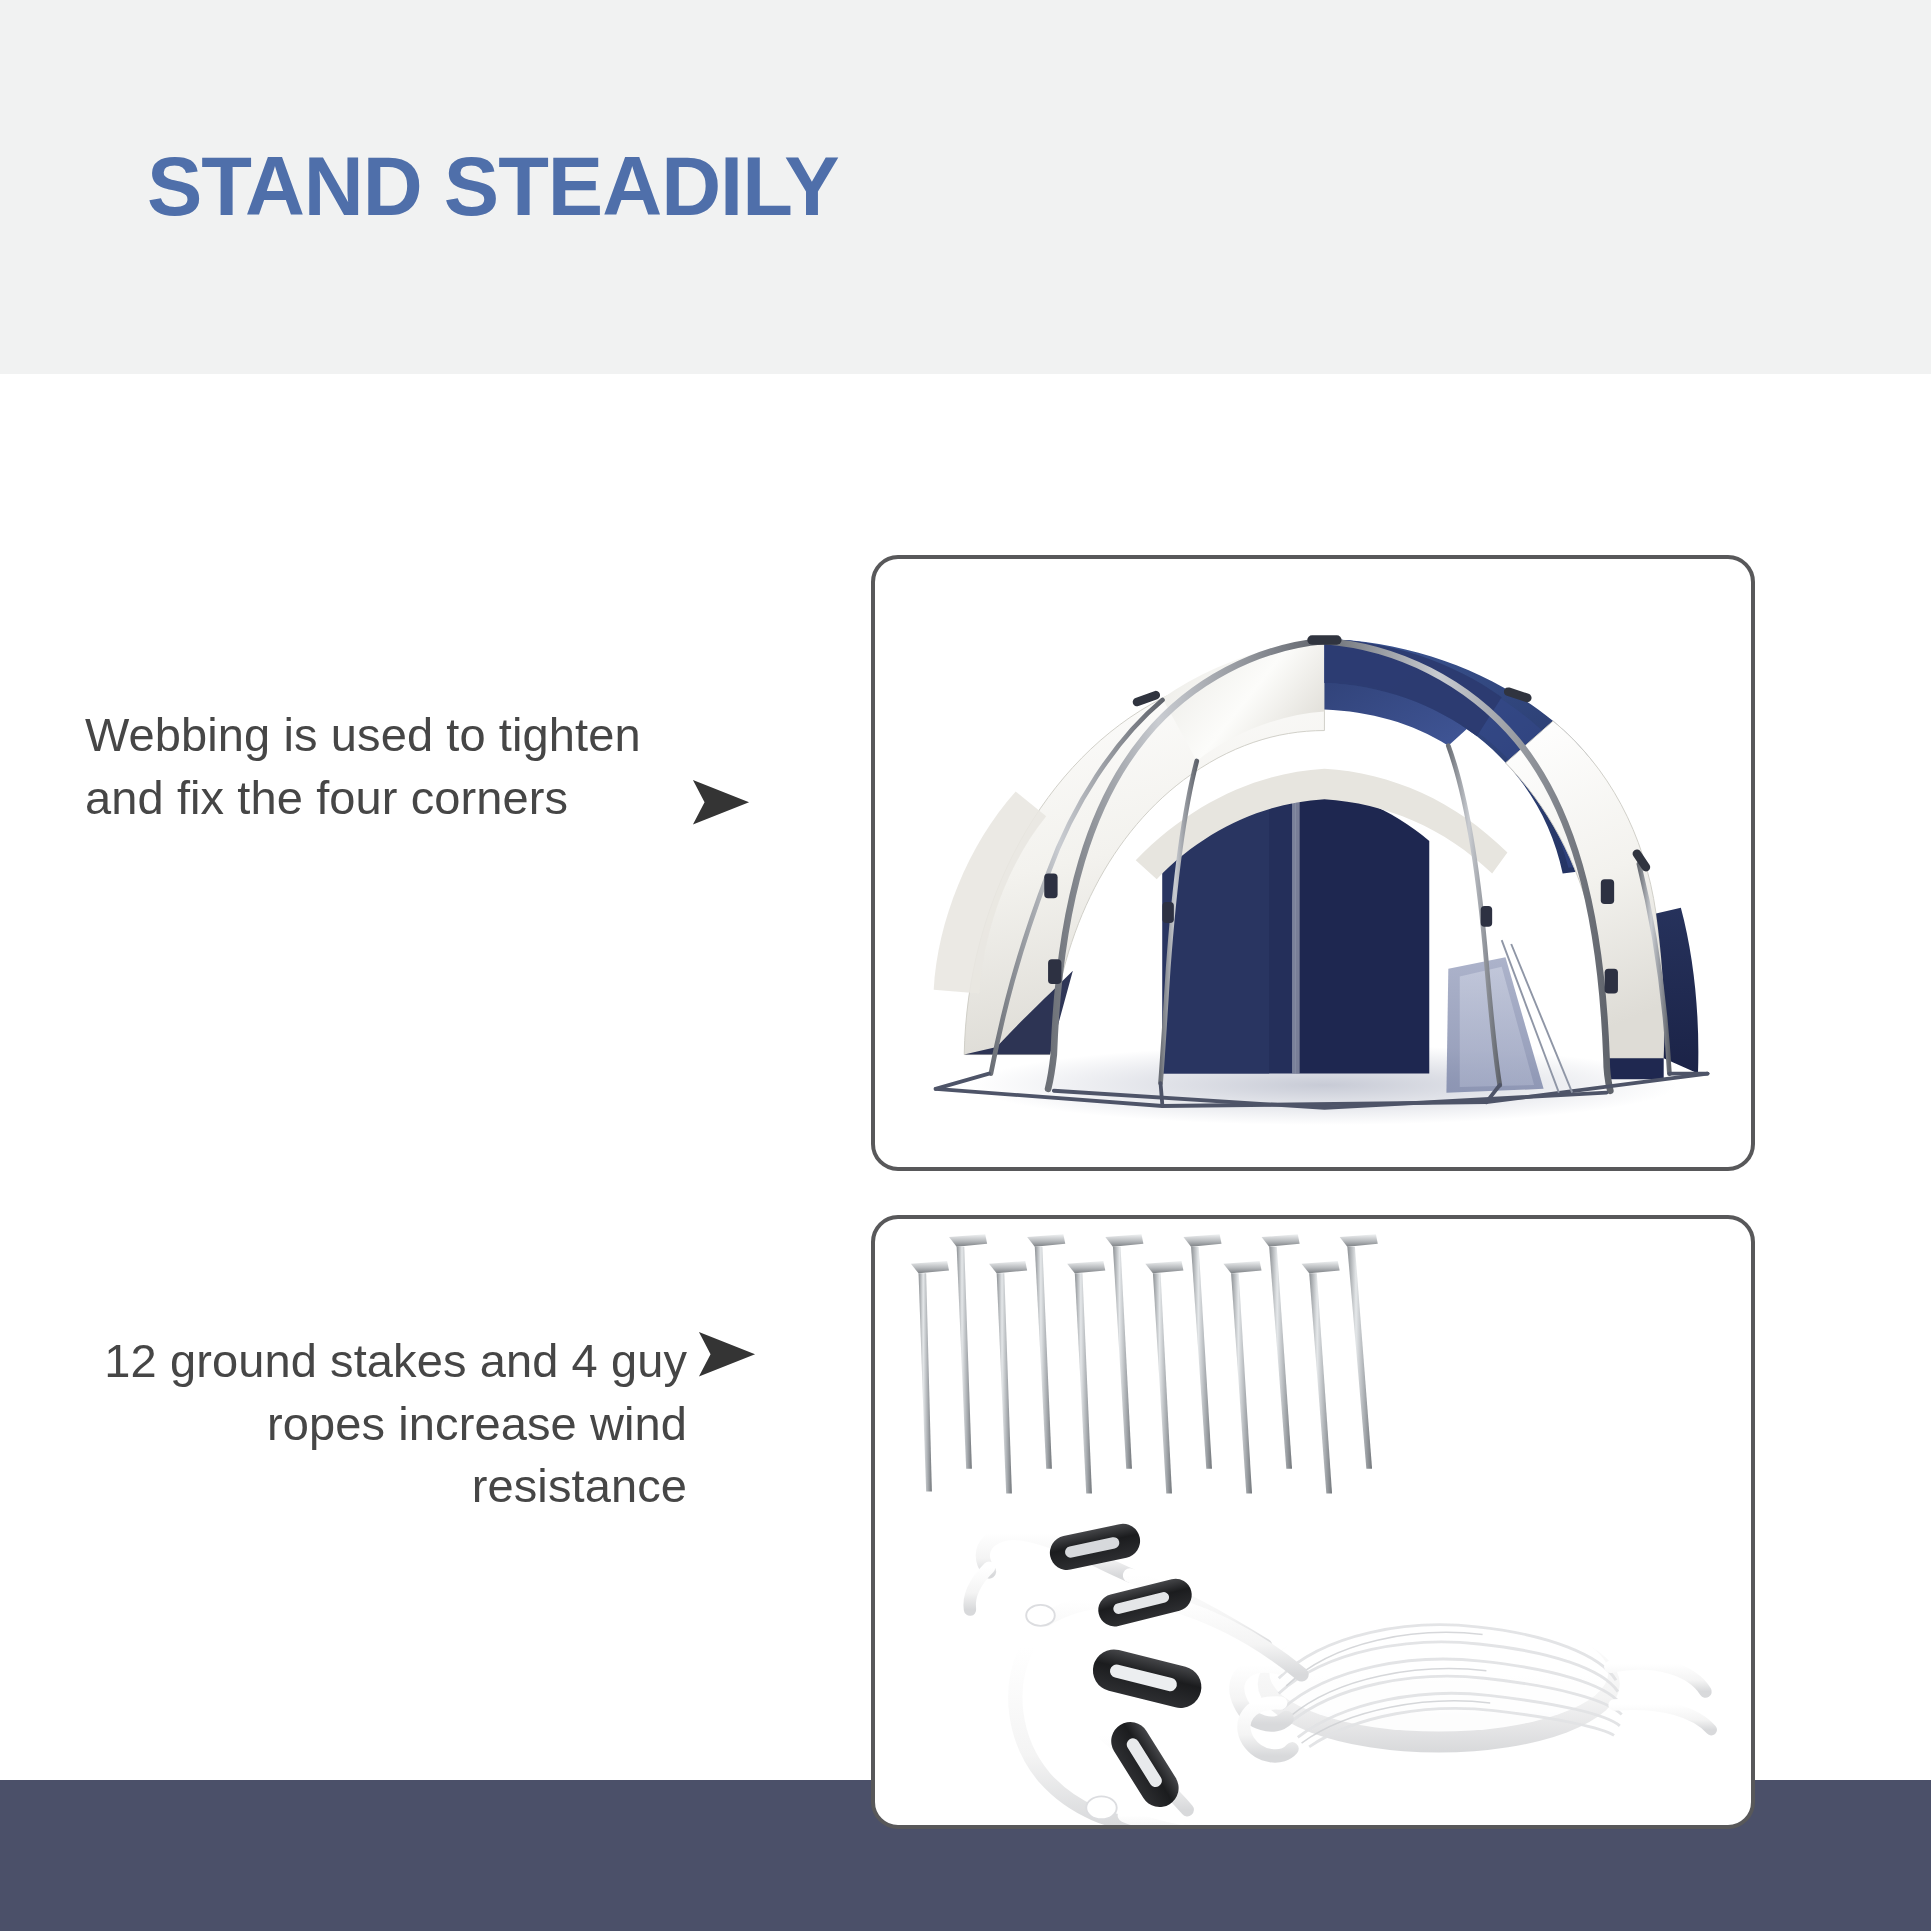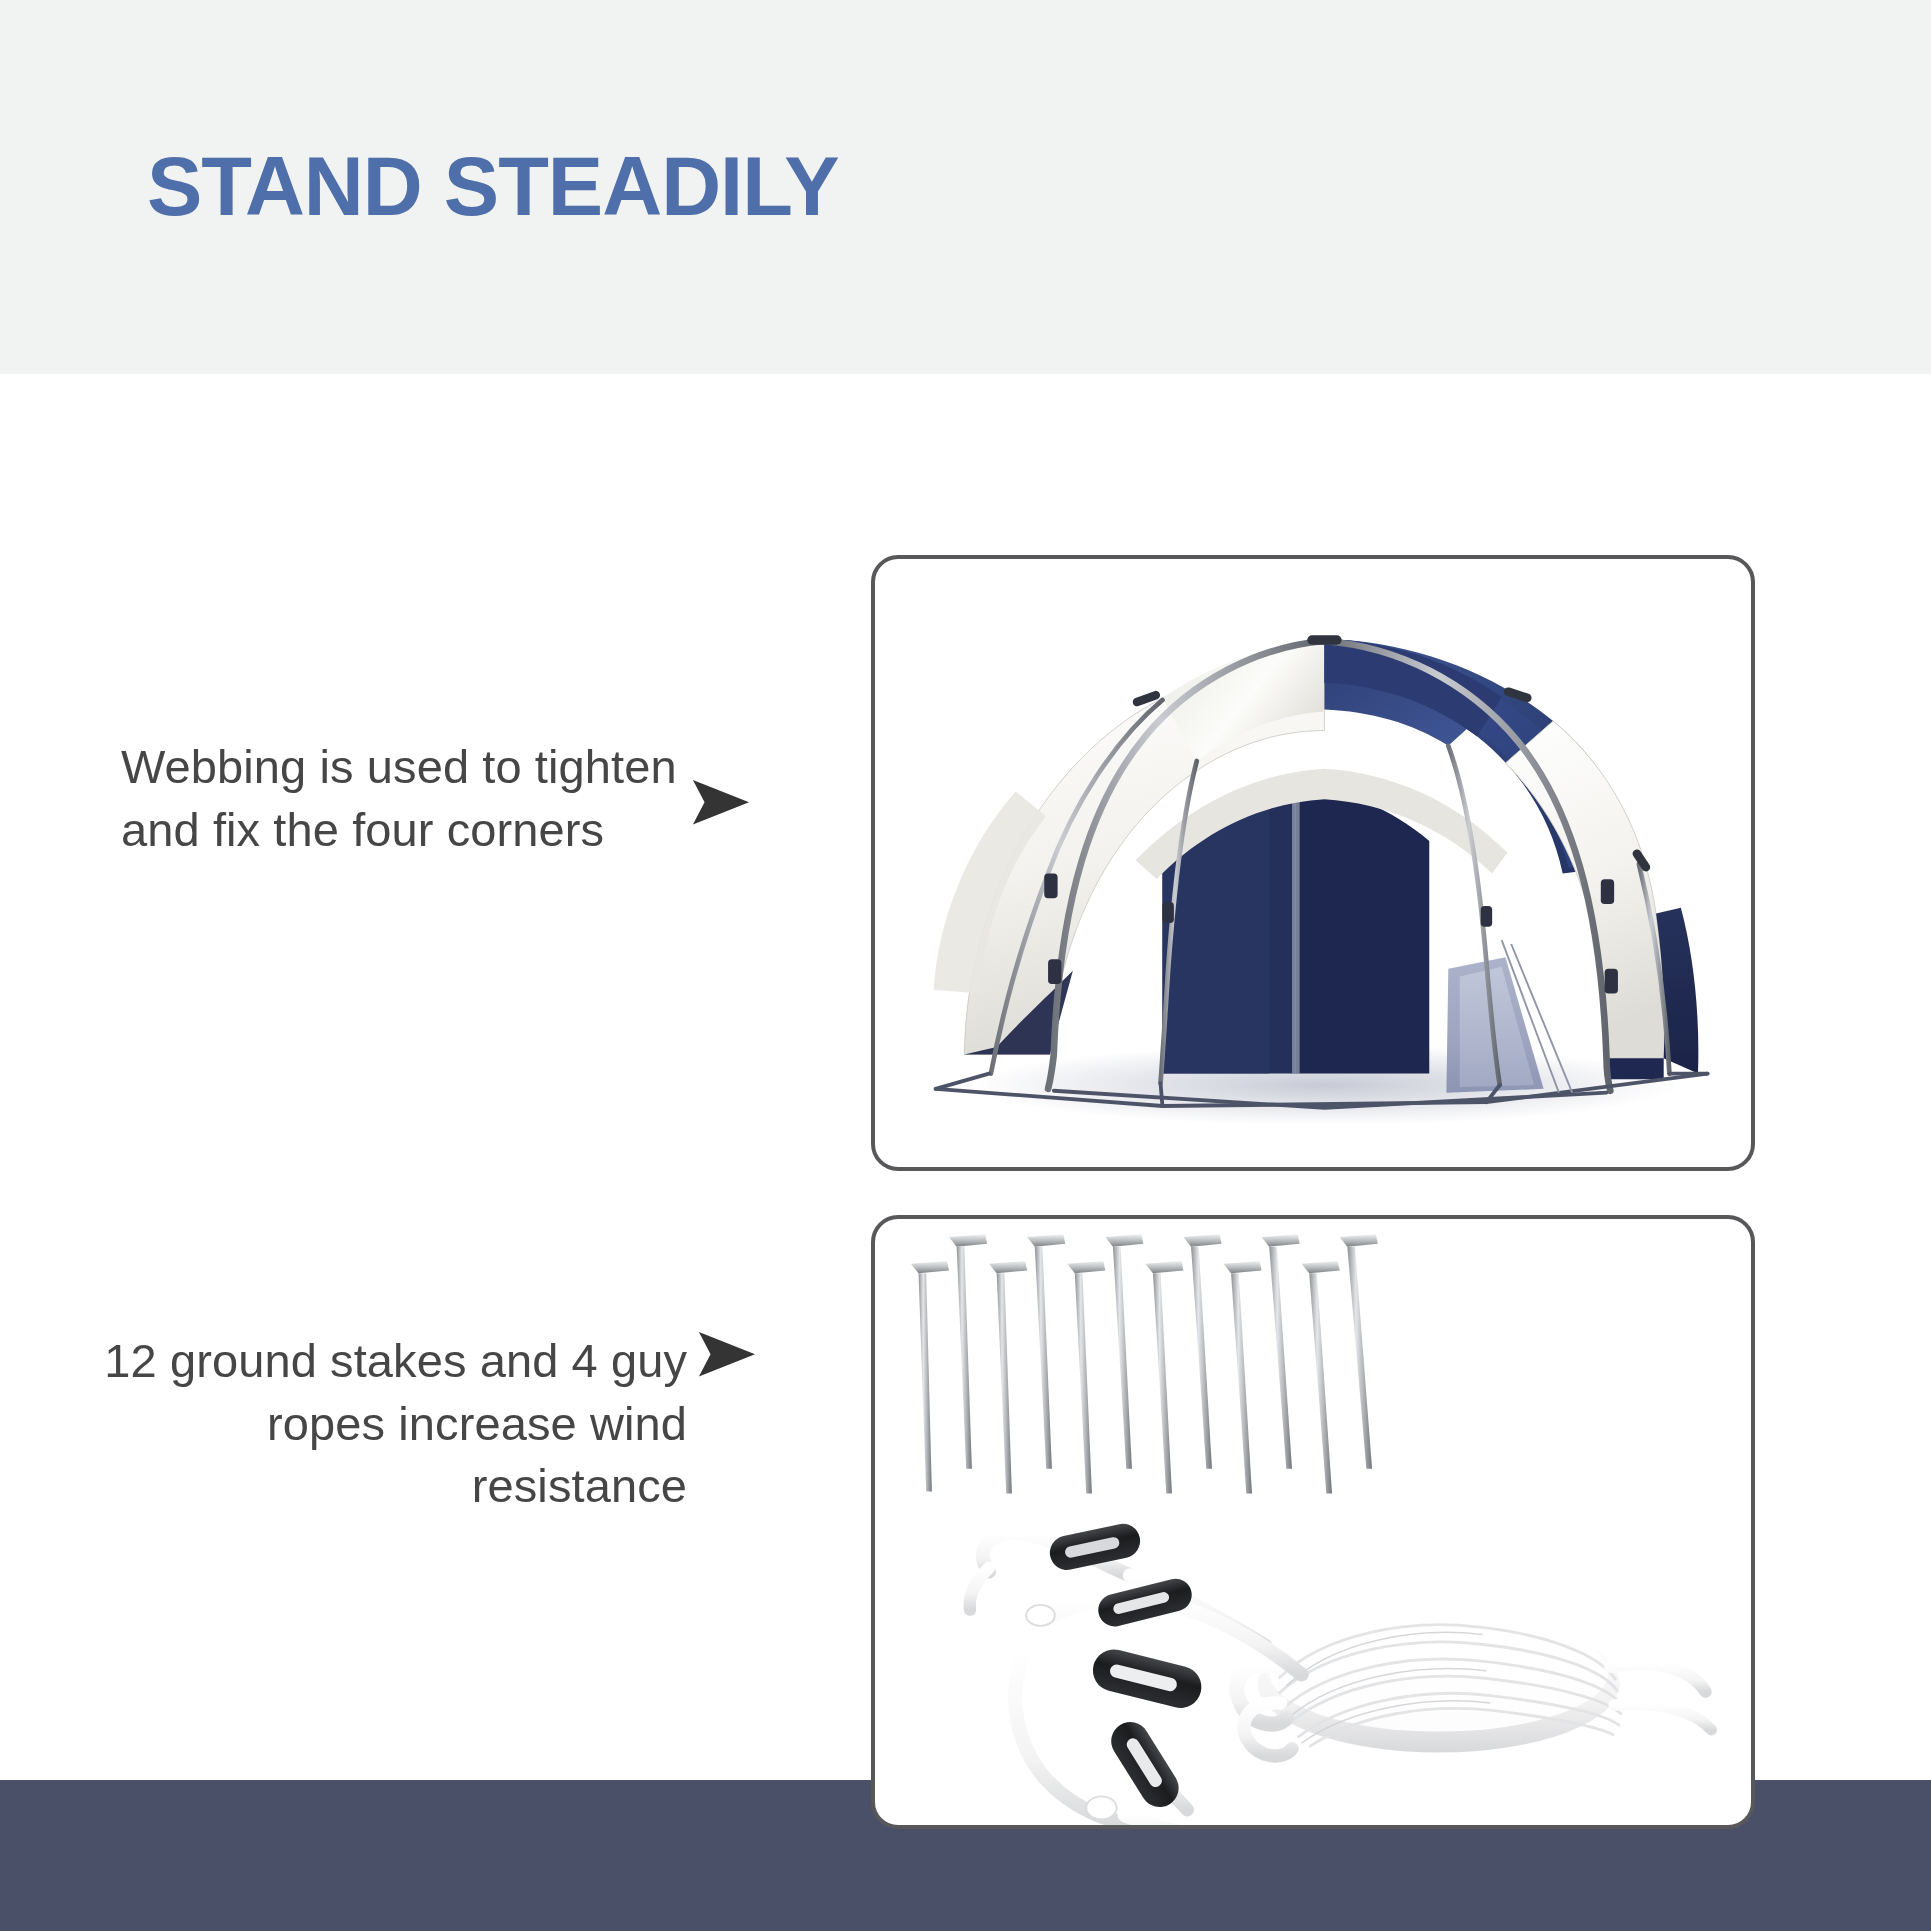--- a/index.html
+++ b/index.html
@@ -60,23 +60,22 @@
     font-family: "Liberation Sans Narrow", "Liberation Sans", sans-serif;
     font-weight: 300;
     color: #464646;
     font-size: 47px;
     line-height: 1.33;
     letter-spacing: 0.1px;
     white-space: pre-line;
   }
   .caption-1 {
     left: 85px;
-    top: 736px;
+    top: 704px;
     width: 599px;
-    margin-left: 36px;
   }
   .caption-2 {
     left: 50px;
     top: 1330px;
     width: 637px;
     text-align: right;
   }
 
   
   .arrow-marker {

